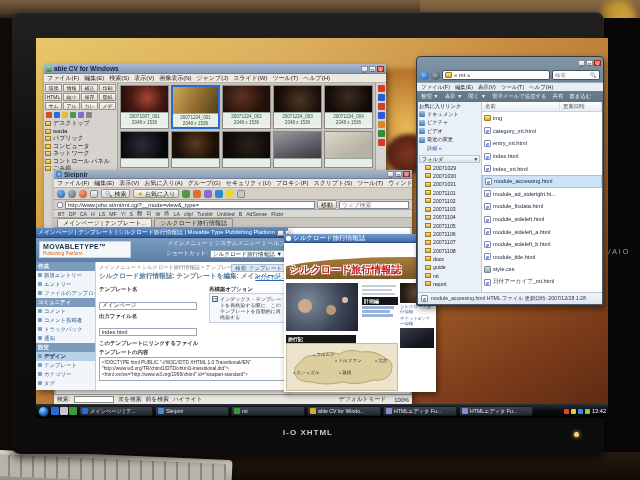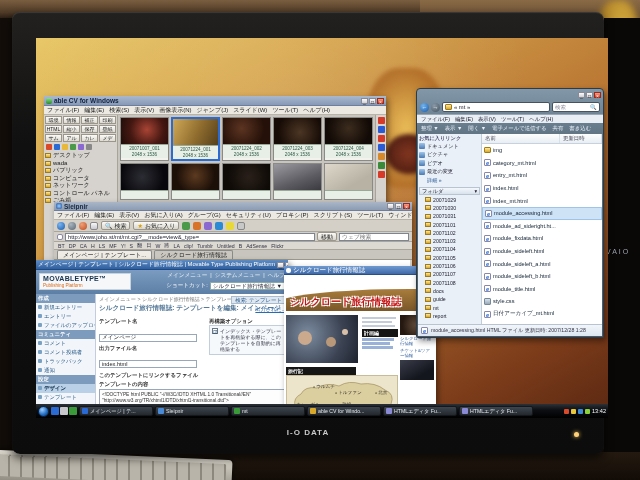--- a/index.html
+++ b/index.html
@@ -30,21 +30,21 @@
 
   .screen { position:absolute; left:24px; top:26px; width:572px; height:380px; overflow:hidden;
           background:linear-gradient(150deg,#e8c868 0%,#d8a84e 22%,#b87432 55%,#7c3c1a 85%,#5a2812 100%); }
   .wp-blob1 { position:absolute; left:330px; top:30px; width:80px; height:120px; border-radius:40%;
           background:radial-gradient(#e8b84e,#b06a20 70%,rgba(0,0,0,0)); filter:blur(2px); }
   .wp-blob2 { position:absolute; left:350px; top:96px; width:46px; height:40px; border-radius:50%;
           background:radial-gradient(#7c2c14,#4a1408 70%,rgba(0,0,0,0)); filter:blur(2px); }
   .glare { position:absolute; inset:0; pointer-events:none;
           background:radial-gradient(ellipse at 42% 18%, rgba(255,255,255,.10), rgba(255,255,255,0) 55%); }
 
-  .win { position:absolute; overflow:hidden; box-shadow:2px 3px 6px rgba(0,0,0,.45); background:#d6d3ce;margin-top:32px; }
+  .win { position:absolute; overflow:hidden; box-shadow:2px 3px 6px rgba(0,0,0,.45); background:#d6d3ce; }
   .tbar { display:flex; align-items:center; gap:2px; padding:0 2px; color:#fff; font-size:6.5px; white-space:nowrap; overflow:hidden; }
   .capbtns { margin-left:auto; display:flex; gap:1px; flex:0 0 auto; }
   .cb { width:7px; height:6px; font-size:5px; line-height:6px; text-align:center; color:#222;
         background:linear-gradient(#fdfdfd,#cfcfd6); border:1px solid #8a8a94; }
   .cb.x { background:linear-gradient(#f6a08a,#d8402a); color:#fff; border-color:#9a2a1a; }
   .menubar { display:flex; gap:5px; align-items:center; padding:0 3px; background:#ece9e2; border-bottom:1px solid #b8b4aa;
         font-size:6px; color:#222; white-space:nowrap; overflow:hidden; }
   .menubar span { flex:0 0 auto; }
 
   
@@ -833,16 +833,16 @@
           <i style="background:#d84a2a"></i>
           <i style="background:#e8c83a"></i>
           <i style="background:#3a8ad4"></i>
           <i style="background:#8ad43a"></i>
           <span>13:42</span>
         </span>
       </div>
 
       <div class="glare"></div>
     </div>
-    <div class="brand">I-O DATA</div>
+    <div class="brand">I-O XHTML</div>
     <div class="led"></div>
   </div>
 </div>
 
 </body></html>

